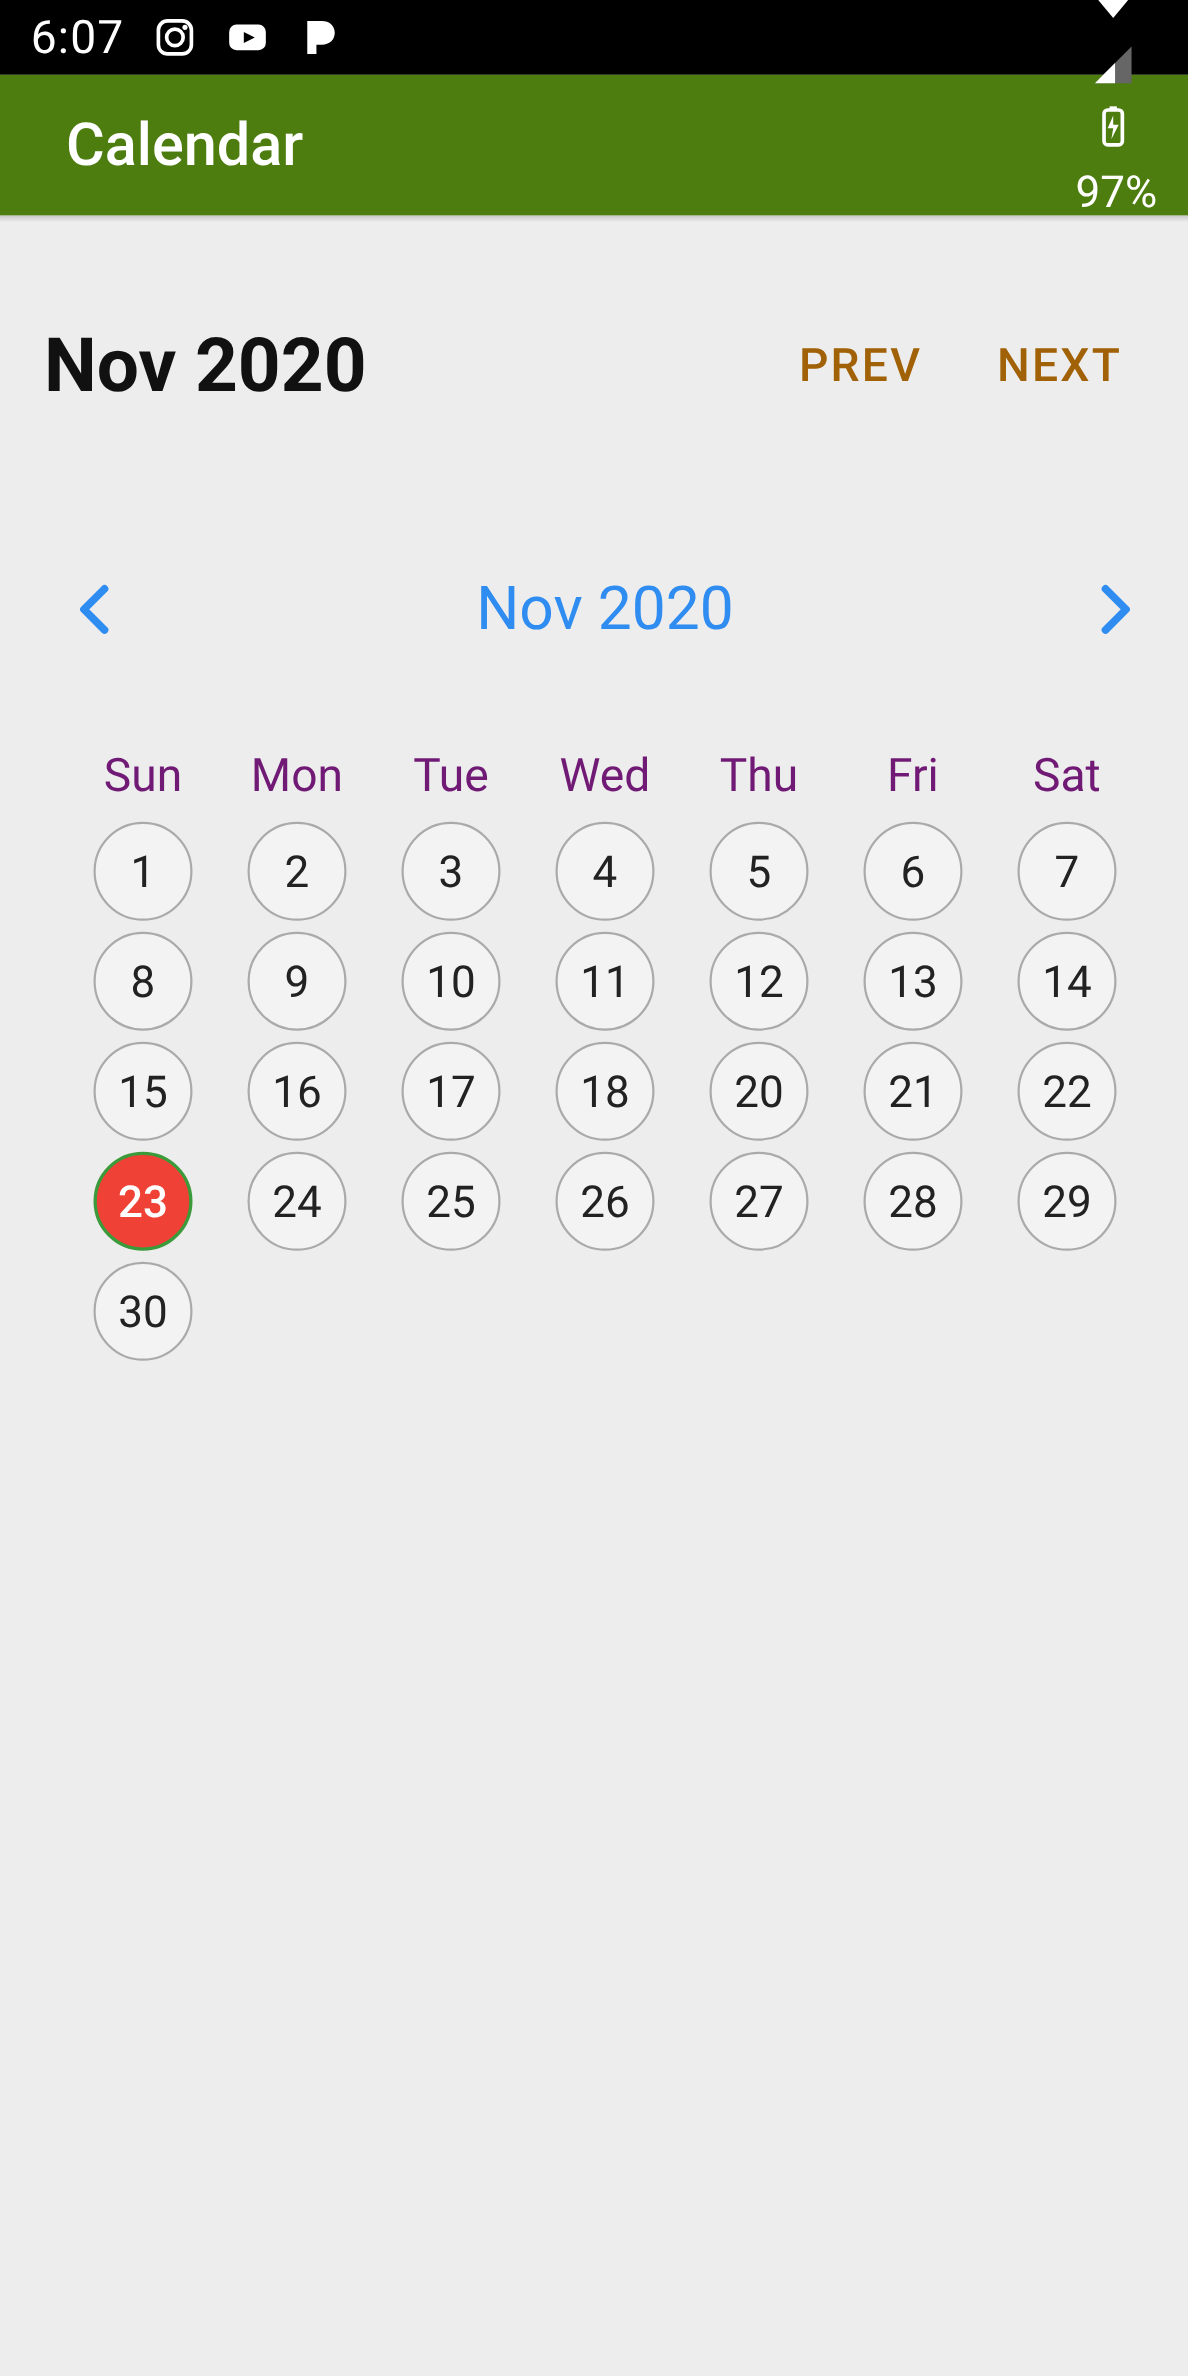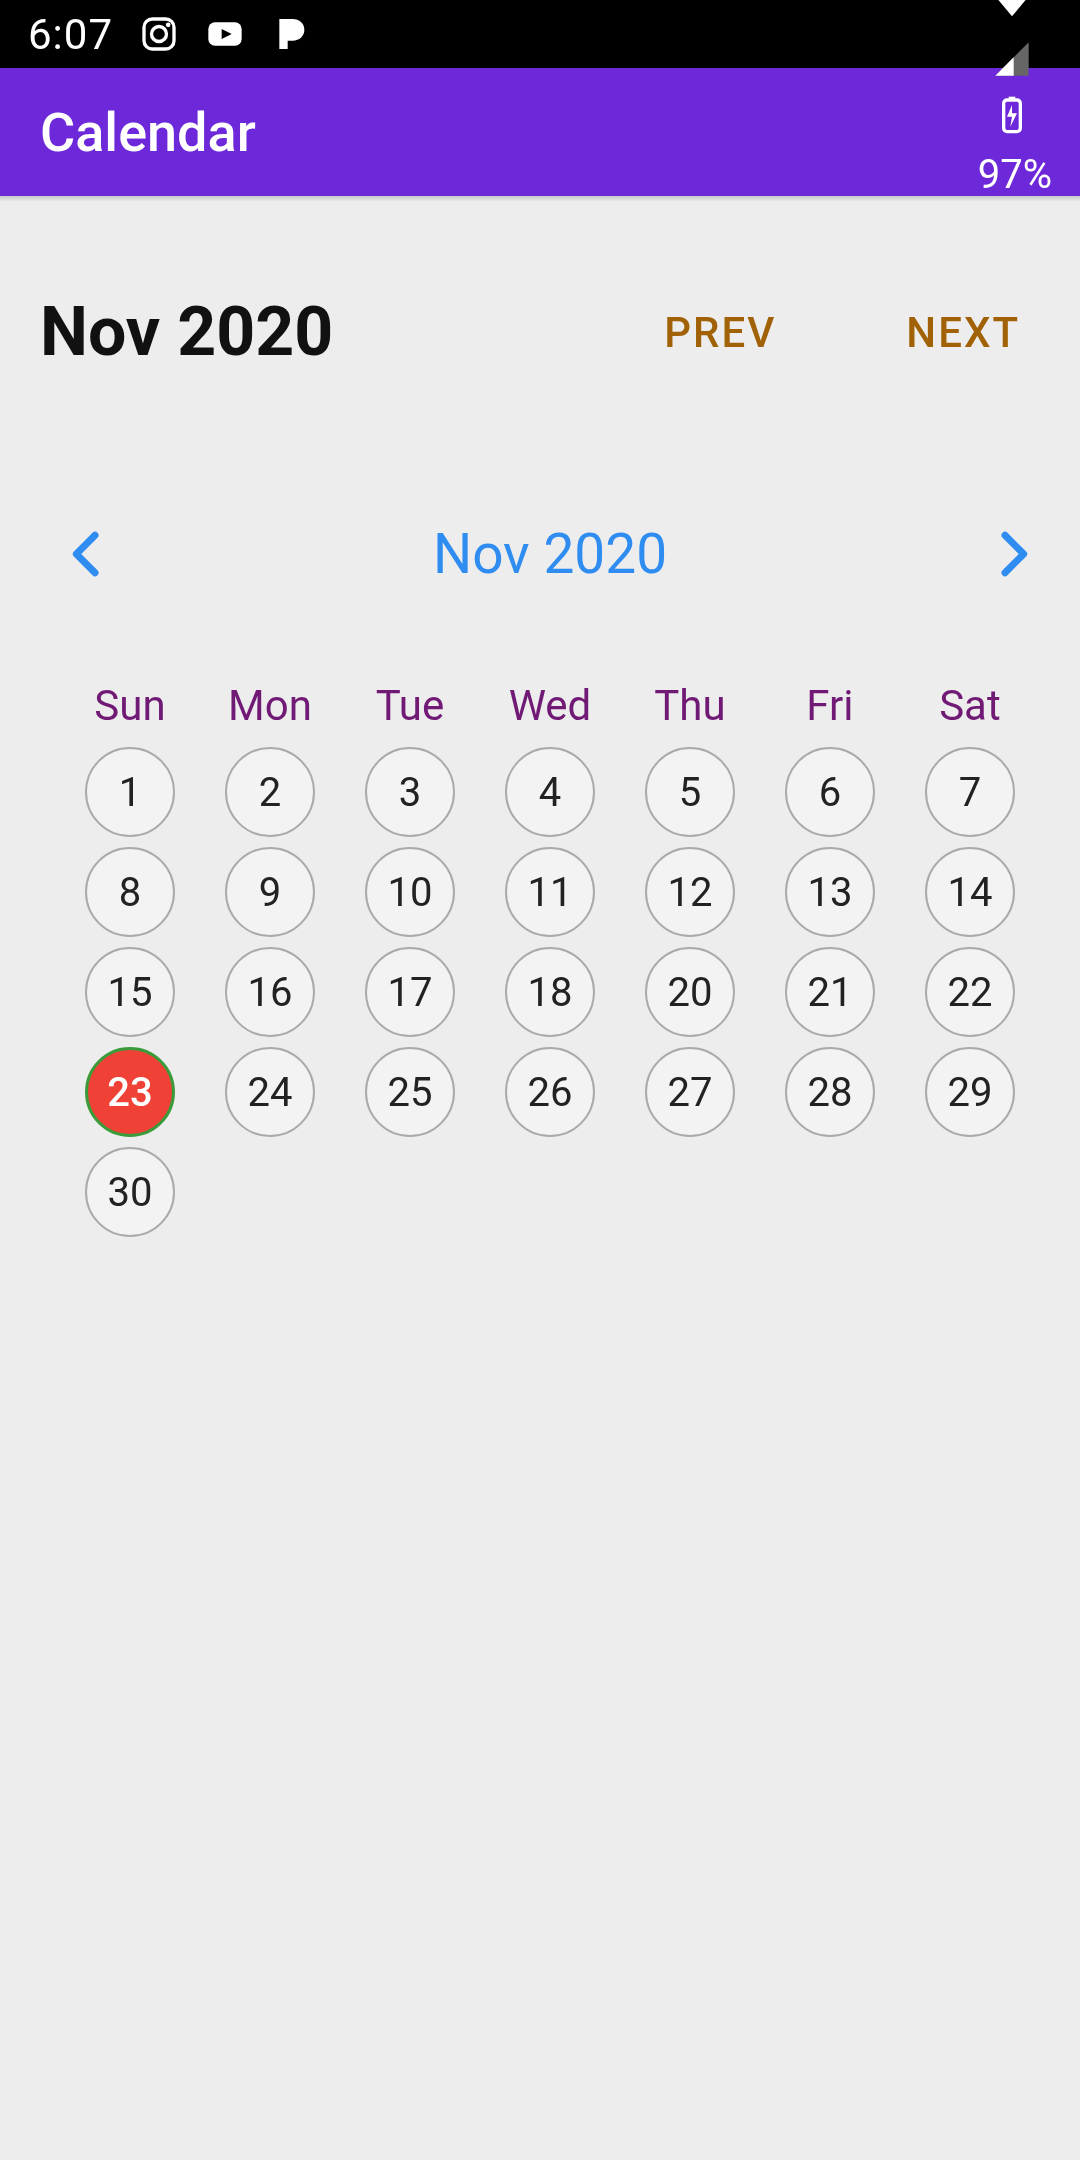--- a/index.html
+++ b/index.html
@@ -7,30 +7,30 @@
 
   
   .status-bar { width:100%; height:68px; background:#000; color:#fff; display:flex; align-items:center; padding:0 28px; font-size:40px; font-weight:400; }
   .status-left { display:flex; align-items:center; gap:26px; }
   .status-left .time { font-size:42px; letter-spacing:1px;text-align:center; }
   .status-right { margin-left:auto; display:flex; align-items:center; gap:16px;flex-direction:column; }
   .status-icon { width:40px; height:40px; fill:#fff; }
   .battery-pct { font-size:40px; margin-left:6px;text-align:right; }
 
   
-  .app-bar { width:100%; height:128px; background:#6d28d9; color:#fff; display:flex; align-items:center; padding-left:40px; font-size:54px; font-weight:500; }
+  .app-bar { width:100%; height:128px; background:#4d7c0f; color:#fff; display:flex; align-items:center; padding-left:60px; font-size:54px; font-weight:500; }
   
   .app-bar-shadow { height:6px; background:linear-gradient(#c9c9c9,#ededed); }
 
   
   .nav-row { display:flex; align-items:center; padding:90px 40px 40px 40px; gap:20px; }
   .month-big { font-size:68px; font-weight:700; color:#111; white-space:nowrap; }
   .prev-btn, .next-btn { font-size:42px; font-weight:500; color:#a16207; letter-spacing:2px; cursor:pointer; }
   .prev-btn { margin-left:auto; }
-  .next-btn { margin-left:110px; margin-right:20px; }
+  .next-btn { margin-left:48px; margin-right:20px; }
 
   
   .cal-wrap { padding:110px 40px 0 60px; }
   .cal-header { display:flex; align-items:center; justify-content:space-between; }
   .chev { width:56px; height:56px; cursor:pointer; }
   .chev svg { width:100%; height:100%; fill:#2f8cf0; }
   .cal-title { font-size:55px; font-weight:400; color:#2f8cf0; }
 
   .weekday-row { display:flex; margin-top:95px; }
   .weekday-row div { flex:0 0 14.285%; text-align:center; font-size:42px; font-weight:400; color:#701a75;  }

